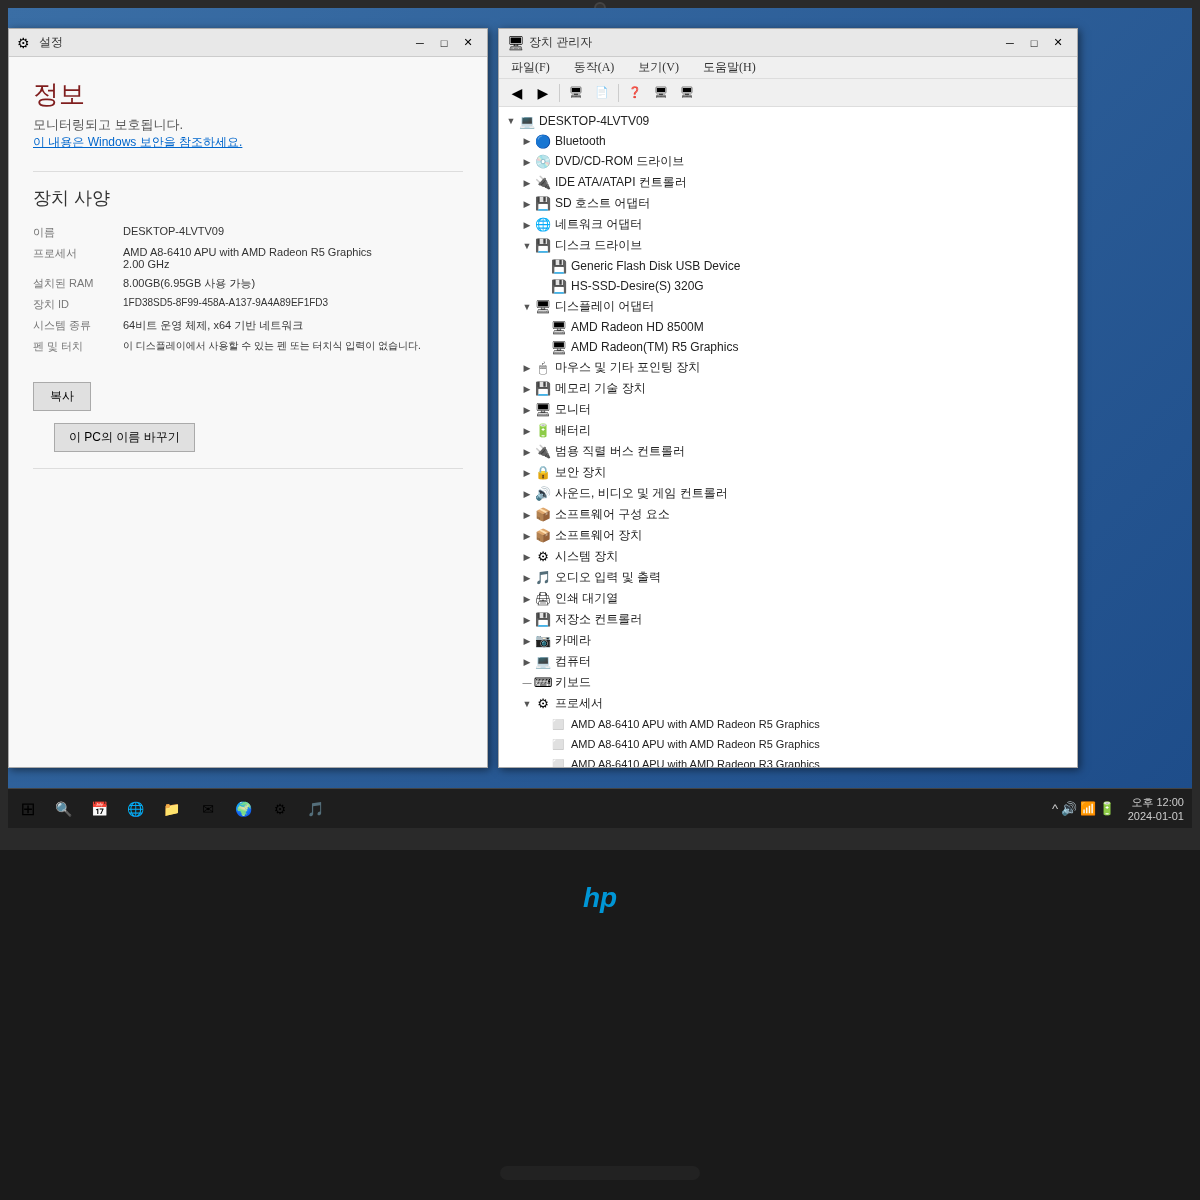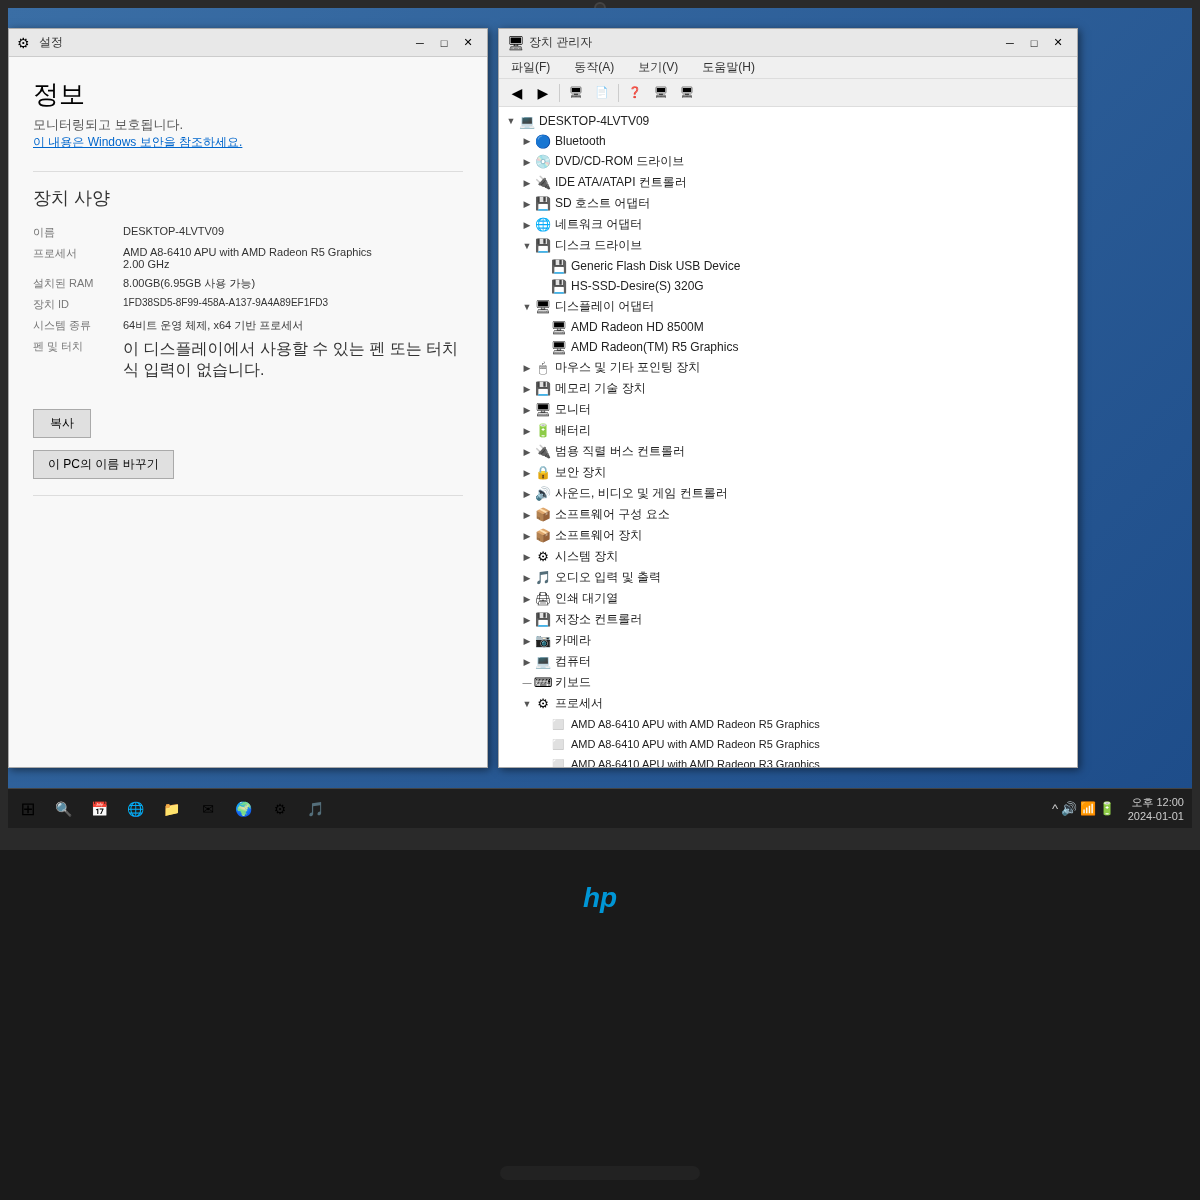--- a/index.html
+++ b/index.html
@@ -144,21 +144,21 @@
     .sysinfo-content {
       padding: 20px 24px;
       height: calc(100% - 28px);
       overflow-y: auto;
       background: #f8f8f8;
     }
 
     .sysinfo-header-title {
       font-size: 26px;
       font-weight: 300;
-      color: #000000;
+      color: #7f1d1d;
       margin-bottom: 4px;
     }
 
     .sysinfo-subtitle {
       font-size: 13px;
       color: #555;
     }
 
     .sysinfo-link {
       font-size: 12px;
@@ -214,20 +214,21 @@
     }
 
     .sysinfo-rename-btn {
       padding: 5px 14px;
       background: #e0e0e0;
       border: 1px solid #aaa;
       font-size: 12px;
       cursor: pointer;
       display: block;
       margin-bottom: 16px;
+      margin-left: 21px;
     }
 
     .sysinfo-windows-title {
       font-size: 18px;
       font-weight: 300;
       color: #333;
     }
 
     
     .devmgr-window {
@@ -245,20 +246,21 @@
       align-items: center;
       padding: 0 8px;
       gap: 16px;
       font-size: 12px;
       color: #333;
     }
 
     .menu-item {
       cursor: pointer;
       padding: 2px 4px;
+      font-family: Liberation Serif, serif;
     }
 
     .devmgr-toolbar {
       height: 28px;
       background: #f0f0f0;
       border-bottom: 1px solid #ddd;
       display: flex;
       align-items: center;
       padding: 0 6px;
       gap: 2px;
@@ -430,25 +432,25 @@
           <tr>
             <td>설치된 RAM</td>
             <td>8.00GB(6.95GB 사용 가능)</td>
           </tr>
           <tr>
             <td>장치 ID</td>
             <td style="font-size:10px;">1FD38SD5-8F99-458A-A137-9A4A89EF1FD3</td>
           </tr>
           <tr>
             <td>시스템 종류</td>
-            <td>64비트 운영 체제, x64 기반 프로세서</td>
+            <td>64비트 운영 체제, x64 기반 네트워크</td>
           </tr>
           <tr>
             <td>펜 및 터치</td>
-            <td style="font-size:16px;">이 디스플레이에서 사용할 수 있는 펜 또는 터치식 입력이 없습니다.</td>
+            <td style="font-size:10px;">이 디스플레이에서 사용할 수 있는 펜 또는 터치식 입력이 없습니다.</td>
           </tr>
         </tbody>
           </table>
         
         <button class="sysinfo-copy-btn">복사</button>
         <button class="sysinfo-rename-btn">이 PC의 이름 바꾸기</button>
         
         <hr class="sysinfo-divider">
         
       </div>

